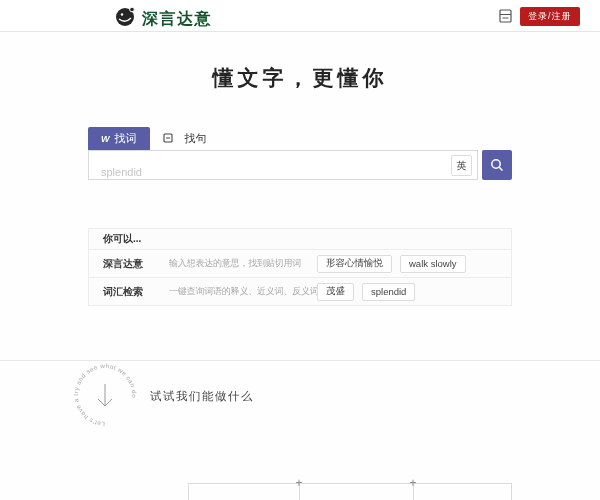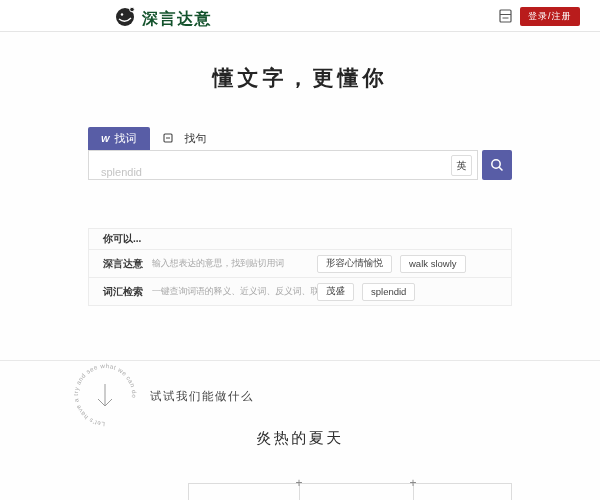--- a/index.html
+++ b/index.html
@@ -33,21 +33,21 @@
   .lang-box { position:absolute; right:5px; top:4px; width:21px; height:21px; border:1px solid #ddd; border-radius:2px; display:flex; align-items:center; justify-content:center; font-size:10px; color:#333; background:#fff; cursor:pointer; }
   .search-btn { width:30px; height:30px; margin-left:4px; background:#585da6; border:none; border-radius:2px; display:flex; align-items:center; justify-content:center; cursor:pointer; }
 
   
   .help-table { position:absolute; left:88px; top:228px; width:424px; background:#fcfcfc; border:1px solid #ececec; }
   .ht-row { display:flex; align-items:center; height:28px; border-top:1px solid #ececec; }
   .ht-head { height:20px; border-top:none; font-weight:700; font-size:10px; color:#333; }
   .cell-left { flex:1; min-width:0; display:flex; align-items:center; padding-left:14px; overflow:hidden; white-space:nowrap; }
   .cell-right { width:194px; flex:none; display:flex; align-items:center; white-space:nowrap; }
   .row-name { font-size:10px; color:#3a3a3a; font-weight:600; margin-right:9px; flex:none; }
-  .row-desc { font-size:9px; color:#a9a9a9; letter-spacing:-0.2px; overflow:hidden; }
+  .row-desc { font-size:9px; color:#a9a9a9; letter-spacing:-0.2px; overflow:hidden;margin-left:17px; }
   .chip { display:inline-flex; align-items:center; height:18px; padding:0 8px; border:1px solid #ddd; border-radius:2px; background:#fff; font-size:9.5px; color:#444; margin-right:8px; cursor:pointer; }
 
   
   .divider { position:absolute; top:360px; left:0; width:600px; border-top:1px solid #e8e8e8; }
 
   
   .try-circle { position:absolute; left:72px; top:362px; width:66px; height:66px; }
   .try-hint { position:absolute; left:150px; top:389px; font-size:11.5px; color:#444; letter-spacing:1.5px; }
 
   
@@ -151,21 +151,20 @@
         <textPath href="#circPath" xlink:href="#circPath">Let's have a try and see what we can do</textPath>
       </text>
       <g stroke="#9a9a9a" stroke-width="1" fill="none">
         <line x1="33" y1="22" x2="33" y2="44"></line>
         <path d="M26 37 L33 44 L40 37"></path>
       </g>
     </svg>
   </div>
   <div class="try-hint">试试我们能做什么</div>
 
-  <div class="example-title">炎热的夏天</div>
 
   <div class="cards-row">
     <div class="card-div d1"></div>
     <div class="card-div d2"></div>
     <span class="plus-mark p1">+</span>
     <span class="plus-mark p2">+</span>
   </div>
 
 </div>
 

